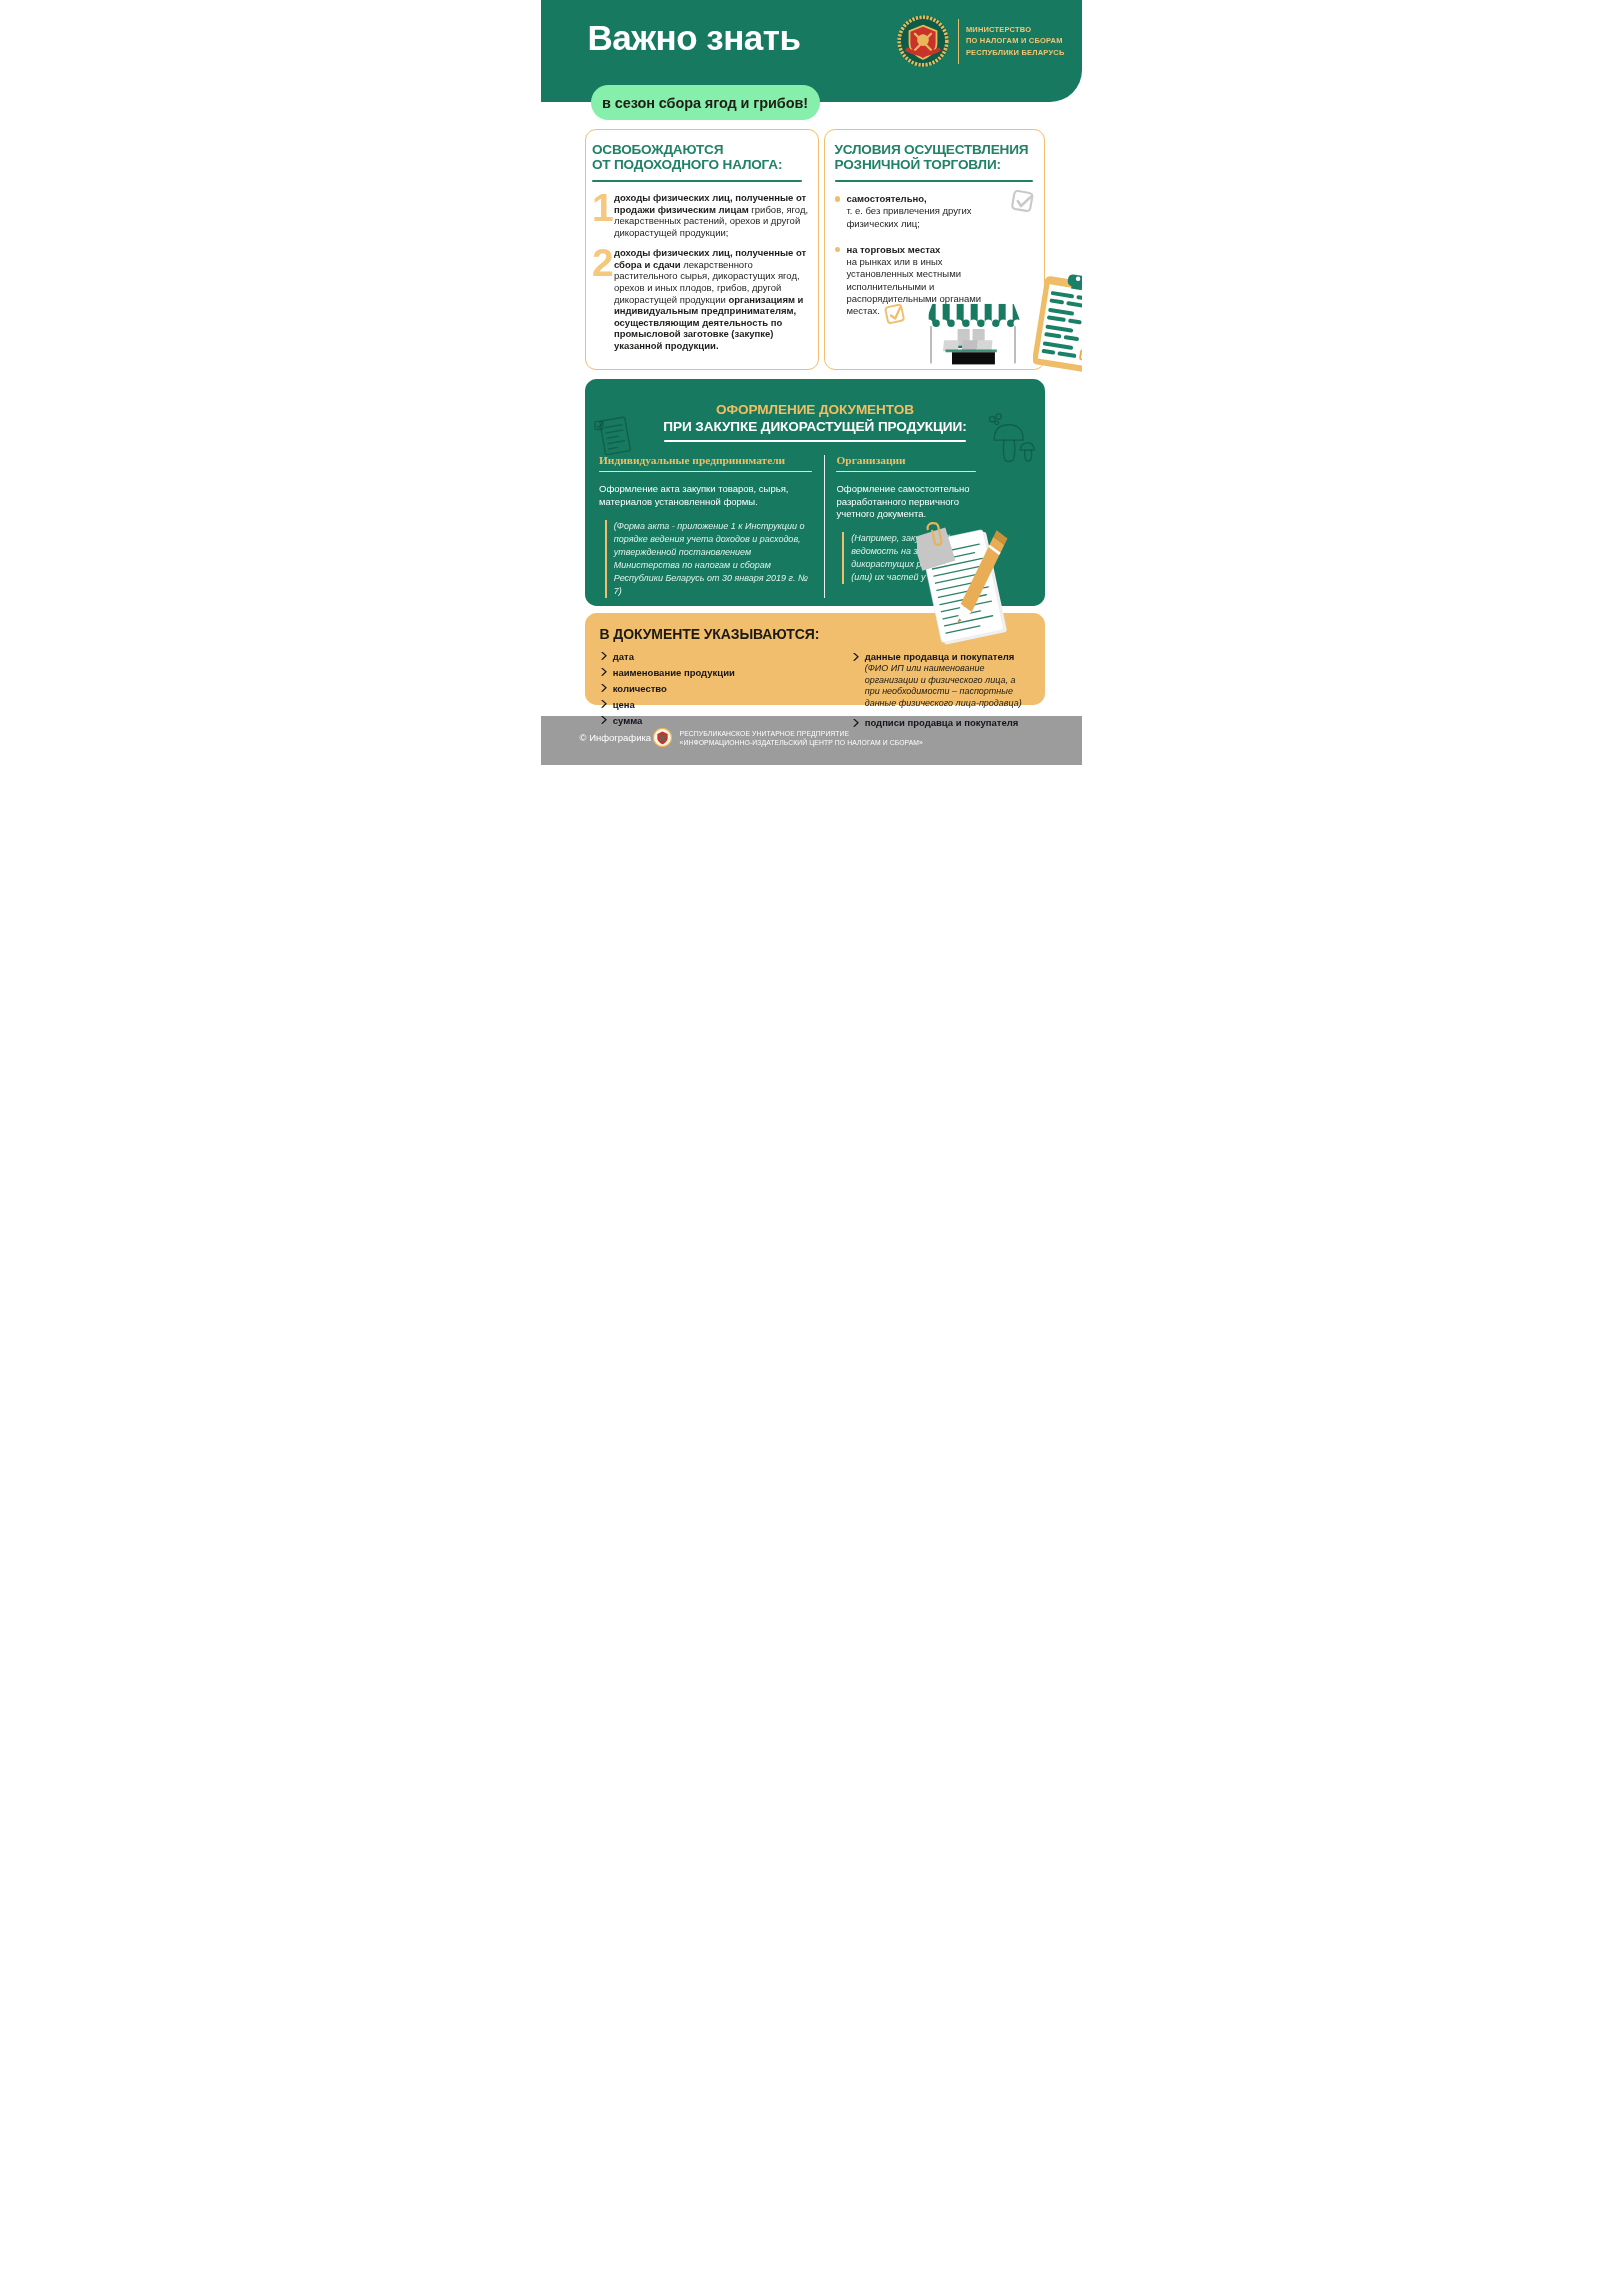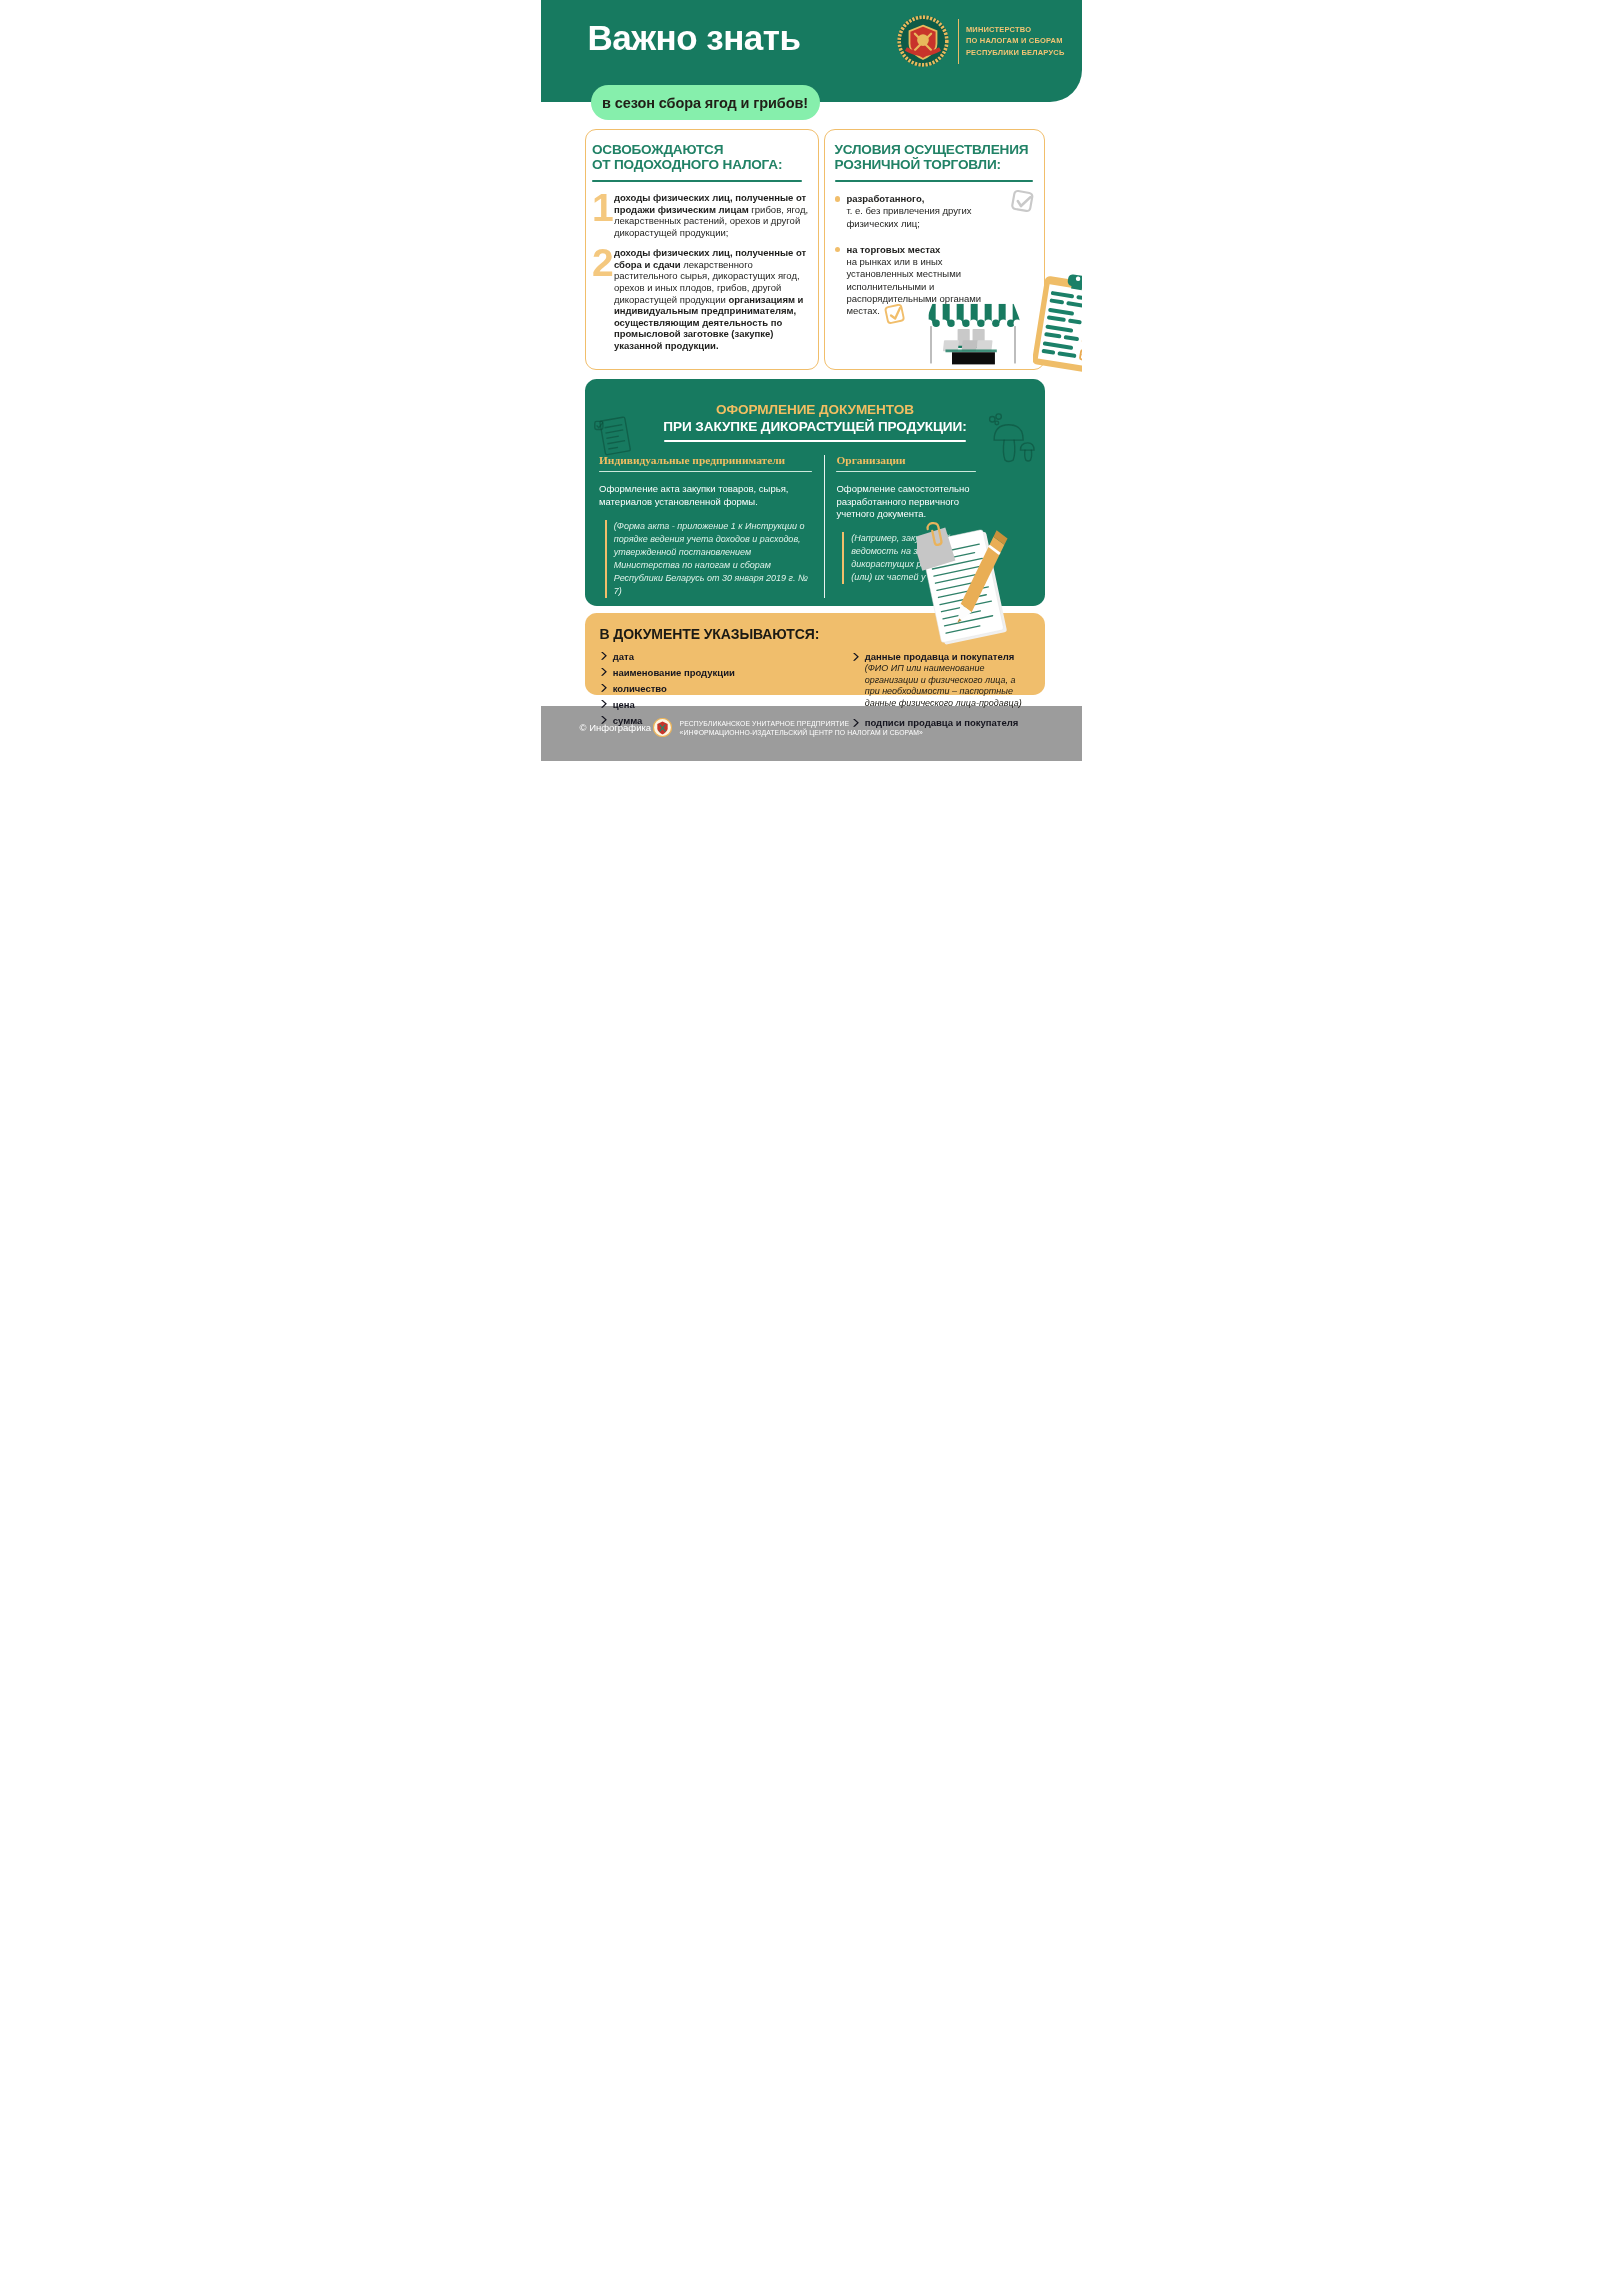--- a/index.html
+++ b/index.html
@@ -60,21 +60,21 @@
   .col-body{margin:11px 0 0 0;font-size:9.5px;line-height:1.3;color:#ffffff;}
   .legal-note{margin-top:11.8px;border-left:2.3px solid #F1BE6B;padding-left:7.3px;font-style:italic;font-size:9px;line-height:1.45;color:#DFF2E9;}
   .col-ip .legal-note{max-width:195px;margin-left:5.5px;}
   .col-org .legal-note{max-width:150px;margin-left:5.5px;}
   .deco{position:absolute;z-index:1;}
   .deco-docs{left:8.2px;top:32px;width:45px;height:55px;}
   .deco-mush{right:10px;top:33px;width:50px;height:59px;}
   .notepad{position:absolute;left:376px;top:409px;width:91px;height:145px;z-index:6;pointer-events:none;}
 
   
-  .fields{margin-top:7.7px;background:#F0BE6C;border-radius:11.8px;height:82px;box-sizing:border-box;padding:12.7px 12.7px 9px 15px;}
+  .fields{margin-top:7.7px;background:#F0BE6C;border-radius:11.8px;height:92px;box-sizing:border-box;padding:12.7px 12.7px 9px 15px;}
   .fields h2{margin:0;color:#1B1A14;font-size:14px;font-weight:700;letter-spacing:-0.1px;}
   .fcols{display:flex;margin-top:9px;gap:36px;}
   .flist{list-style:none;margin:0;padding:0;width:216px;flex:none;}
   .flist li{display:flex;align-items:flex-start;margin-bottom:4.5px;}
   .chev{flex:none;width:5.9px;height:7.7px;margin:1.4px 5.5px 0 1.8px;}
   .flist li span{color:#15151F;font-size:9.5px;font-weight:700;line-height:1.2;}
   .fright{flex:1;}
   .fitem{display:flex;align-items:flex-start;}
   .fitem .chev{margin-top:1.8px;}
   .fitem-text b{display:block;color:#15151F;font-size:9.5px;font-weight:700;line-height:1.2;}
@@ -147,21 +147,21 @@
       <article class="card card-retail">
         <h2>
           <span>УСЛОВИЯ ОСУЩЕСТВЛЕНИЯ</span><br>
           <span>РОЗНИЧНОЙ ТОРГОВЛИ:</span>
         </h2>
         <div class="h-underline"></div>
         <div class="retail-bullets">
           <div class="bullet">
             <span class="dot"></span>
             <p>
-              <b>разработанного,</b><br>
+              <b>самостоятельно,</b><br>
               <span>т. е. без привлечения других физических лиц;</span>
             </p>
           </div>
           <div class="bullet">
             <span class="dot"></span>
             <p>
               <b>на торговых местах</b><br>
               <span>на рынках или в иных установленных местными исполнительными и распорядительными органами местах.</span>
             </p>
           </div>

